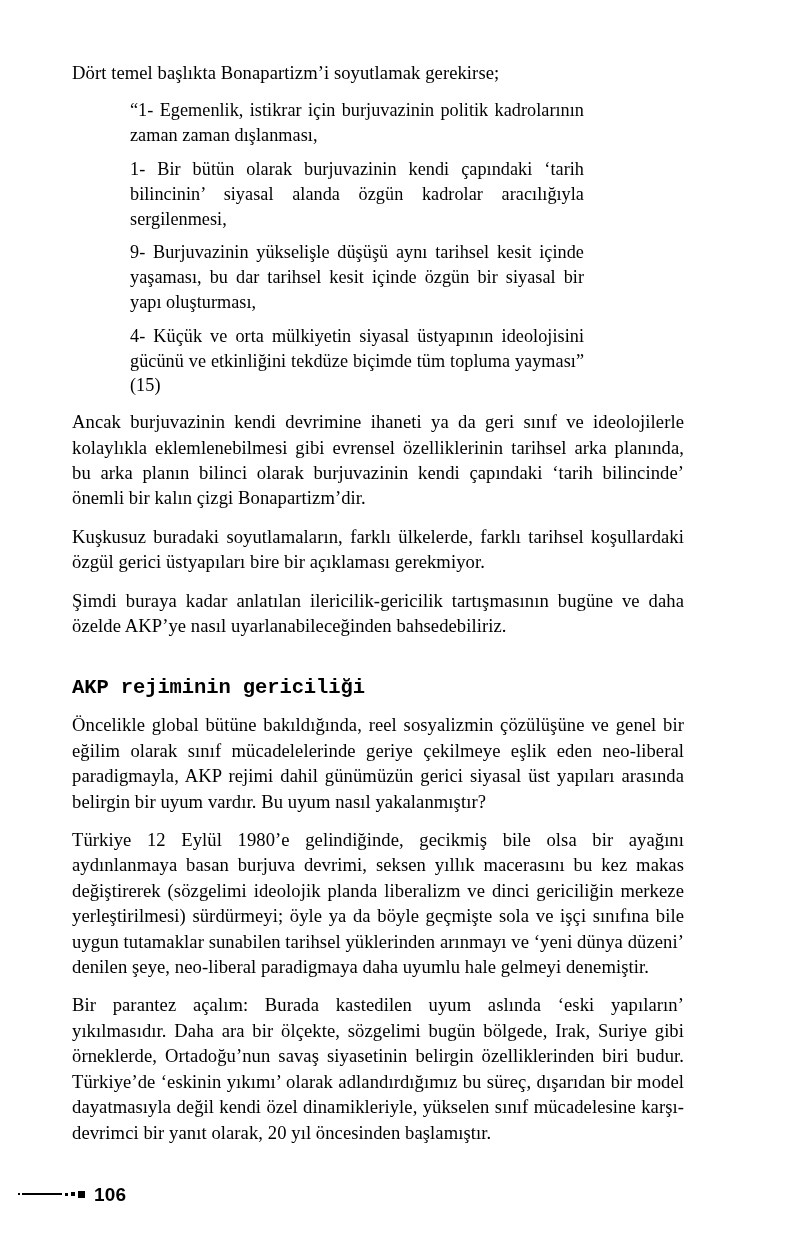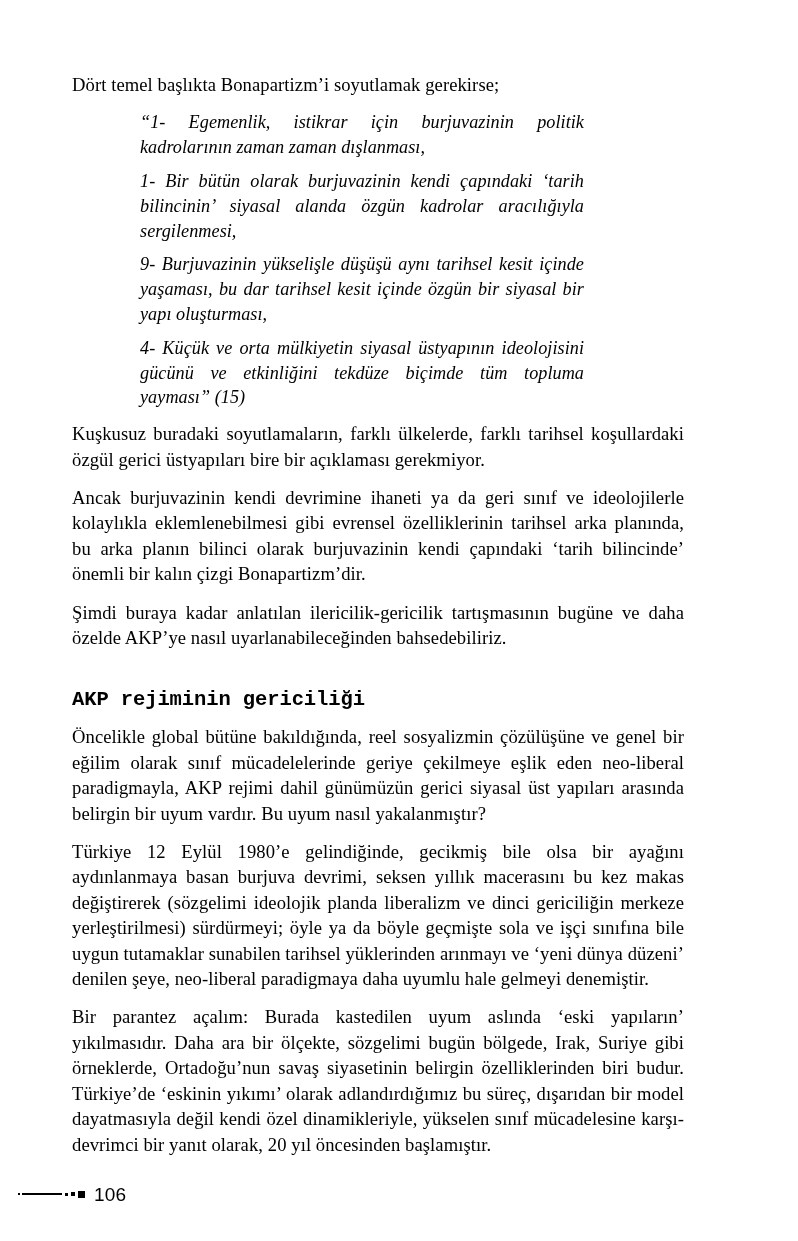--- a/index.html
+++ b/index.html
@@ -24,21 +24,21 @@
     top: 0;
     width: 798px;
     height: 1241px;
     background: #ffffff;
   }
 
   
   .content {
     position: absolute;
     left: 72px;
-    top: 72px;
+    top: 60px;
     width: 612px;   
   }
 
   p.body-par {
     margin: 0 0 13px 0;
     font-size: 18.6px;
     line-height: 25.4px;
     text-align: justify;
     text-justify: inter-word;
     hyphens: manual;
@@ -50,24 +50,23 @@
   }
 
   
   .blockquote {
     margin: 10px 0 11px 0;
     padding-left: 56px;   
     padding-right: 100px; 
   }
 
   .blockquote p {
-    margin: 0 0 9px 12px;
+    margin: 0 0 9px 2px;
     font-size: 18.2px;
     line-height: 24.8px;
-    font-style: italic;
     text-align: justify;
     text-justify: inter-word;
     letter-spacing: 0.05px;
   }
 
   .blockquote p:last-child {
     margin-bottom: 0;
   }
 
   
@@ -109,21 +108,21 @@
     background: #000;
     display: block;
   }
   .orn-sq.s1 { width: 3px;  height: 3px;  margin-left: 3px; }
   .orn-sq.s2 { width: 4px;  height: 4px;  margin-left: 3px; }
   .orn-sq.s3 { width: 7px;  height: 7px;  margin-left: 3px; }
 
   .folio {
     font-family: "Liberation Sans", "DejaVu Sans", sans-serif;
     font-size: 19px;
-    font-weight: normal;
+    font-weight: bold;
     margin-left: 9px;
     letter-spacing: 0.2px;
     line-height: 1;
   }
 </style>
 </head>
 <body>
 
 <div class="page">
 
@@ -131,23 +130,23 @@
 
     <p class="body-par">Dört temel başlıkta Bonapartizm’i soyutlamak gerekirse;</p>
 
     <div class="blockquote">
       <p>“1- Egemenlik, istikrar için burjuvazinin politik kadrolarının zaman zaman dışlanması,</p>
       <p>1- Bir bütün olarak burjuvazinin kendi çapındaki ‘tarih bilincinin’ siyasal alanda özgün kadrolar aracılığıyla sergilenmesi,</p>
       <p>9- Burjuvazinin yükselişle düşüşü aynı tarihsel kesit içinde yaşaması, bu dar tarihsel kesit içinde özgün bir siyasal bir yapı oluşturması,</p>
       <p>4- Küçük ve orta mülkiyetin siyasal üstyapının ideolojisini gücünü ve etkinliğini tekdüze biçimde tüm topluma yayması” (15)</p>
     </div>
 
+    <p class="body-par">Ancak burjuvazinin kendi devrimine ihaneti ya da geri sınıf ve ideolojilerle kolaylıkla eklemlenebilmesi gibi evrensel özelliklerinin tarihsel arka planında, bu arka planın bilinci olarak burjuvazinin kendi çapındaki ‘tarih bilincinde’ önemli bir kalın çizgi Bonapartizm’dir.</p>
+
     <p class="body-par">Kuşkusuz buradaki soyutlamaların, farklı ülkelerde, farklı tarihsel koşullardaki özgül gerici üstyapıları bire bir açıklaması gerekmiyor.</p>
-
-    <p class="body-par">Ancak burjuvazinin kendi devrimine ihaneti ya da geri sınıf ve ideolojilerle kolaylıkla eklemlenebilmesi gibi evrensel özelliklerinin tarihsel arka planında, bu arka planın bilinci olarak burjuvazinin kendi çapındaki ‘tarih bilincinde’ önemli bir kalın çizgi Bonapartizm’dir.</p>
 
     <p class="body-par">Şimdi buraya kadar anlatılan ilericilik-gericilik tartışmasının bugüne ve daha özelde AKP’ye nasıl uyarlanabileceğinden bahsedebiliriz.</p>
 
     <h2 class="section-heading">AKP rejiminin gericiliği</h2>
 
     <p class="body-par">Öncelikle global bütüne bakıldığında, reel sosyalizmin çözülüşüne ve genel bir eğilim olarak sınıf mücadelelerinde geriye çekilmeye eşlik eden neo-liberal paradigmayla, AKP rejimi dahil günümüzün gerici siyasal üst yapıları arasında belirgin bir uyum vardır. Bu uyum nasıl yakalanmıştır?</p>
 
     <p class="body-par">Türkiye 12 Eylül 1980’e gelindiğinde, gecikmiş bile olsa bir ayağını aydınlanmaya basan burjuva devrimi, seksen yıllık macerasını bu kez makas değiştirerek (sözgelimi ideolojik planda liberalizm ve dinci gericiliğin merkeze yerleştirilmesi) sürdürmeyi; öyle ya da böyle geçmişte sola ve işçi sınıfına bile uygun tutamaklar sunabilen tarihsel yüklerinden arınmayı ve ‘yeni dünya düzeni’ denilen şeye, neo-liberal paradigmaya daha uyumlu hale gelmeyi denemiştir.</p>
 
     <p class="body-par tight">Bir parantez açalım: Burada kastedilen uyum aslında ‘eski yapıların’ yıkılmasıdır. Daha ara bir ölçekte, sözgelimi bugün bölgede, Irak, Suriye gibi örneklerde, Ortadoğu’nun savaş siyasetinin belirgin özelliklerinden biri budur. Türkiye’de ‘eskinin yıkımı’ olarak adlandırdığımız bu süreç, dışarıdan bir model dayatmasıyla değil kendi özel dinamikleriyle, yükselen sınıf mücadelesine karşı-devrimci bir yanıt olarak, 20 yıl öncesinden başlamıştır.</p>

